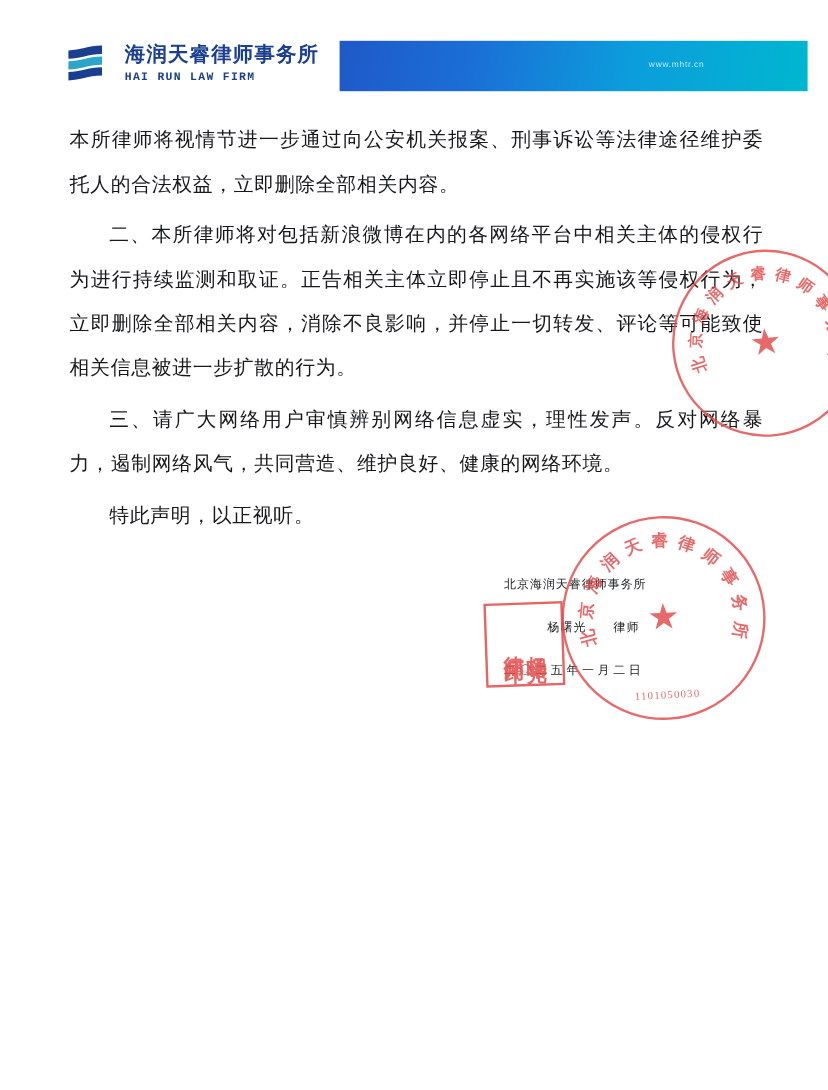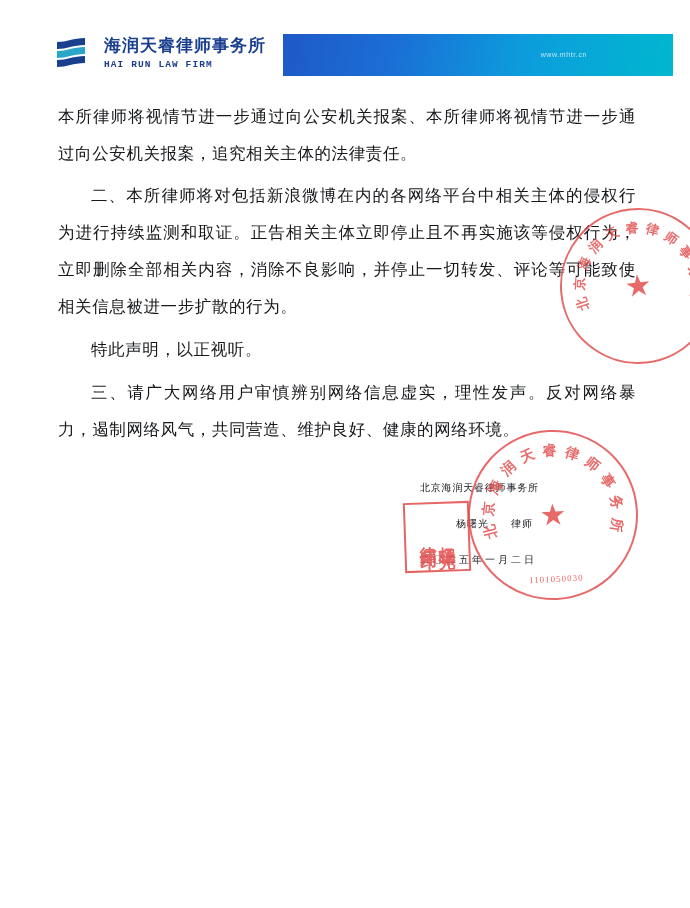--- a/index.html
+++ b/index.html
@@ -215,24 +215,24 @@
       <path d="M2 23 C12 23, 18 19, 30 19 L30 26 C18 26, 12 30, 2 30 Z" fill="#1a3f8f"></path>
     </svg>
   </div>
   <div class="lh-names">
     <div class="lh-cn">海润天睿律师事务所</div>
     <div class="lh-en">HAI RUN LAW FIRM</div>
   </div>
 </div>
 
 <div class="doc-body">
-  <p class="para">本所律师将视情节进一步通过向公安机关报案、本所律师将视情节进一步通过向公安机关报案，追究相关主体的法律责任。</p>
+  <p class="para">本所律师将视情节进一步通过向公安机关报案、刑事诉讼等法律途径维护委托人的合法权益，立即删除全部相关内容。</p>
   <p class="para indent">二、本所律师将对包括新浪微博在内的各网络平台中相关主体的侵权行为进行持续监测和取证。正告相关主体立即停止且不再实施该等侵权行为，立即删除全部相关内容，消除不良影响，并停止一切转发、评论等可能致使相关信息被进一步扩散的行为。</p>
+  <p class="para indent">三、请广大网络用户审慎辨别网络信息虚实，理性发声。反对网络暴力，遏制网络风气，共同营造、维护良好、健康的网络环境。</p>
   <p class="para indent">特此声明，以正视听。</p>
-  <p class="para indent">三、请广大网络用户审慎辨别网络信息虚实，理性发声。反对网络暴力，遏制网络风气，共同营造、维护良好、健康的网络环境。</p>
 </div>
 
 <div class="sign-block">
   <div class="sign-line firm">北京海润天睿律师事务所</div>
   <div class="sign-line person">
     <span>杨曙光</span><span class="gap"></span><span>律师</span>
   </div>
   <div class="sign-line date">二〇二五年一月二日</div>
 </div>
 

